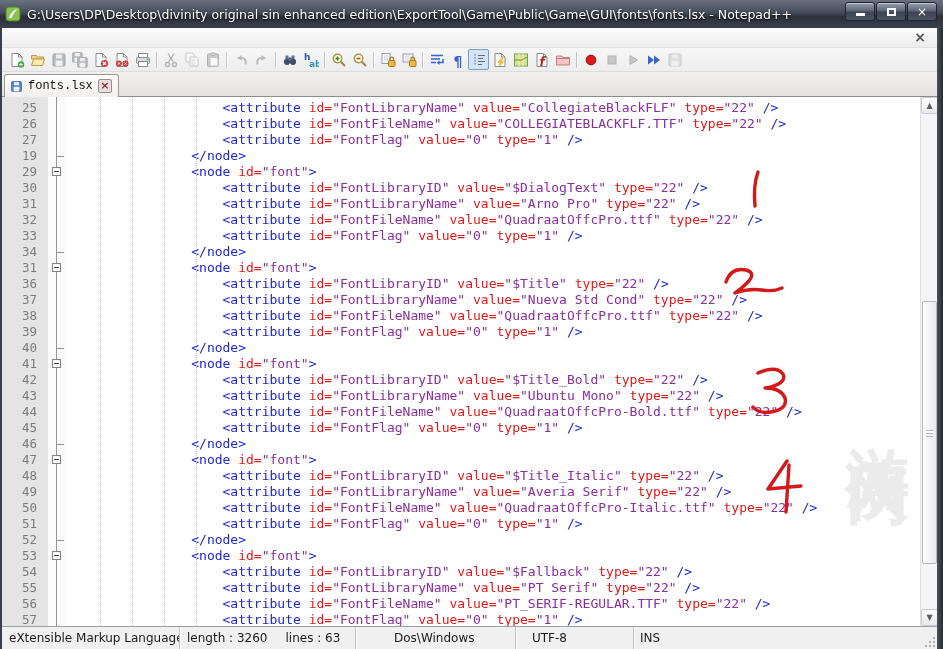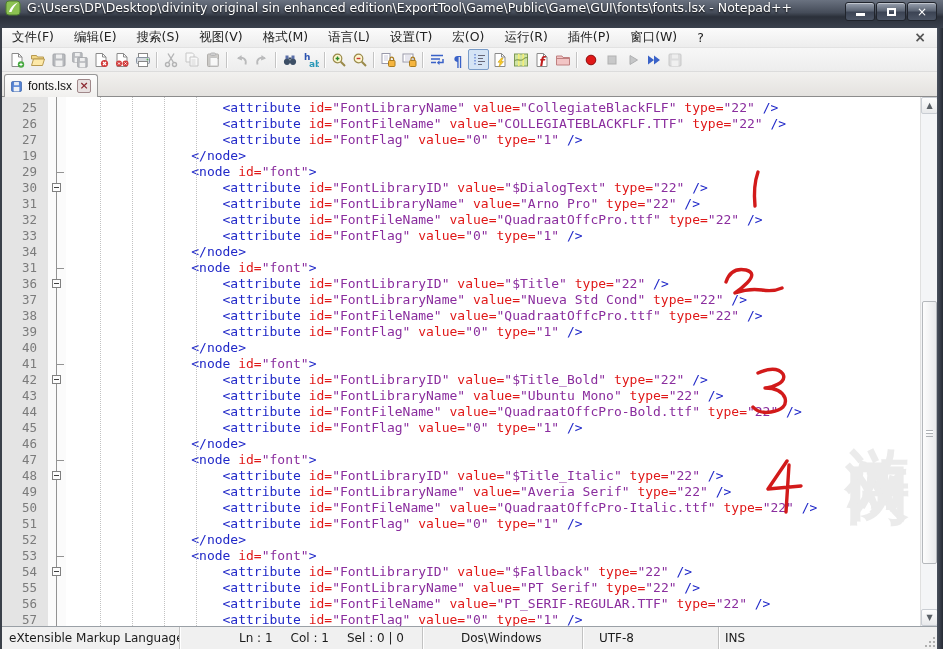--- a/index.html
+++ b/index.html
@@ -2,21 +2,21 @@
 <html><head>
 <meta charset="utf-8">
 <style>
   html,body{margin:0;padding:0;background:#888;}
   *{box-sizing:border-box;}
   .window{position:relative;width:943px;height:649px;background:#f0f0f0;
     font-family:"DejaVu Sans","Liberation Sans",sans-serif;overflow:hidden;}
   
   .titlebar{position:absolute;left:0;top:0;width:943px;height:28px;
     background:linear-gradient(#6a7280,#454c59 45%,#2b303a 60%,#3a414d);
-    display:flex;align-items:flex-start;color:#fff;}
+    display:flex;align-items:center;color:#fff;}
   .appicon{width:16px;height:16px;margin:0 6px 0 5px;flex:0 0 auto;}
   .titletext{font-size:12.5px;white-space:nowrap;overflow:hidden;text-shadow:0 1px 2px #000;}
   .winbtns{position:absolute;right:6px;top:2px;display:flex;gap:1px;}
   .wbtn{width:30px;height:19px;border:1px solid #20242c;border-radius:3px;
     background:linear-gradient(#9aa2b0,#5d6675 45%,#3c4454 55%,#4c5565);
     display:flex;align-items:center;justify-content:center;color:#fff;
     font-size:12px;line-height:1;box-shadow:inset 0 1px 0 rgba(255,255,255,.4);}
   .minbar{width:9px;height:3px;background:#fff;margin-top:6px;}
   .maxbox{width:9px;height:8px;border:2px solid #fff;}
   
@@ -40,27 +40,27 @@
   .tbtn.pressed{border:1px solid #7a9cc8;background:#d5e4f5;}
   .tbtn.dis{opacity:.5;filter:grayscale(.9);}
   .tsep{width:1px;height:16px;background:#c4c4c4;margin:0 3px;flex:0 0 auto;box-shadow:1px 0 0 #fff;}
   
   .tabbar{position:absolute;left:2px;top:72px;width:935px;height:25px;
     background:linear-gradient(#f2f1ef,#e4e2df);border-bottom:1px solid #8c8c8c;}
   .tab{position:absolute;left:2px;top:2px;height:23px;display:flex;align-items:center;
     background:linear-gradient(#fdfdfd,#f1f0ee);border:1px solid #989898;border-bottom:none;
     border-radius:3px 3px 0 0;padding:0 6px 0 5px;gap:5px;}
   .tab svg{width:13px;height:13px;}
-  .tab-label{font-family:Liberation Sans, sans-serif;font-size:12px;color:#111;}
+  .tab-label{font-family:Liberation Mono, monospace;font-size:12px;color:#111;}
   .tab-close{width:14px;height:14px;border:1px solid #a0888a;background:#e8e0e0;color:#8c2a32;
     font-size:11px;font-weight:bold;line-height:12px;text-align:center;border-radius:2px;}
   
   .editor{position:absolute;left:2px;top:97px;width:935px;height:529px;background:#fff;overflow:hidden;}
   .rows{position:absolute;left:0;top:3px;right:17px;}
-  .row{display:flex;height:16px;white-space:pre;align-items:flex-end;}
+  .row{display:flex;height:16px;white-space:pre;}
   .ln{width:46px;flex:0 0 auto;background:#e4e4e4;color:#7b7b7b;
     font-family:"DejaVu Sans Mono","Liberation Mono",monospace;font-size:12.5px;line-height:16px;
     text-align:right;padding-right:11px;}
   .fold{width:18px;flex:0 0 auto;position:relative;background:#fbfbfb;}
   .fold::before{content:"";position:absolute;left:8px;top:0;bottom:0;width:1px;background:#939393;}
   .fbox{position:absolute;left:4px;top:3px;width:9px;height:9px;border:1px solid #808080;
     background:#fcfcfc;z-index:2;}
   .fbox::after{content:"";position:absolute;left:1px;top:3px;width:5px;height:1px;background:#404040;}
   .ftick{position:absolute;left:9px;top:8px;width:7px;height:1px;background:#939393;}
   .code{font-family:"DejaVu Sans Mono","Liberation Mono",monospace;font-size:13px;line-height:16px;
@@ -124,34 +124,20 @@
       <span class="wbtn">
           <span>×</span>
         </span>
     </span>
   </div>
 
   <div class="frame-left"></div>
   <div class="frame-right"></div>
 
   <div class="menubar">
-    <span class="menu-items">
-        <span class="menu-item">文件(F)</span>
-        <span class="menu-item">编辑(E)</span>
-        <span class="menu-item">搜索(S)</span>
-        <span class="menu-item">视图(V)</span>
-        <span class="menu-item">格式(M)</span>
-        <span class="menu-item">语言(L)</span>
-        <span class="menu-item">设置(T)</span>
-        <span class="menu-item">宏(O)</span>
-        <span class="menu-item">运行(R)</span>
-        <span class="menu-item">插件(P)</span>
-        <span class="menu-item">窗口(W)</span>
-        <span class="menu-item">?</span>
-      </span>
     <span class="menu-close">×</span>
   </div>
 
   <div class="toolbar">
       <span class="tbtn">
         <svg viewBox="0 0 16 16">
           <path d="M3 1.5h6.5L13 5v9.5H3z" fill="#fff" stroke="#8a8a8a"></path>
           <path d="M9.5 1.5V5H13" fill="none" stroke="#8a8a8a"></path>
           <circle cx="12" cy="12.5" r="3.2" fill="#49a942"></circle>
           <path d="M12 10.9v3.2M10.4 12.5h3.2" stroke="#fff"></path>
@@ -443,29 +429,28 @@
         </svg></div>
       <div class="anno" style="left: 760px; top: 458px;"><svg width="68" height="60" viewBox="0 0 68 60">
           <path d="M27 3 L8 31 L41 28 M29 7 L26 54" fill="none" stroke="#d21a1a" stroke-width="3.4" stroke-linecap="round" stroke-linejoin="round"></path>
         </svg></div>
     </div>
 
   <div class="statusbar">
     <div class="seg" style="width:178px">
       <span>eXtensible Markup Language file</span>
     </div>
-    <div class="seg" style="width:243px;padding-left:59px">
-      <span>Ln : 1</span>
-      <span>Col : 1</span>
-      <span>Sel : 0 | 0</span>
+    <div class="seg" style="width:176px">
+      <span>length : 3260</span>
+      <span>lines : 63</span>
     </div>
     <div class="seg" style="width:160px;padding-left:38px">
       <span>Dos\Windows</span>
     </div>
-    <div class="seg" style="width:136px;padding-left:16px">
+    <div class="seg" style="width:118px;padding-left:16px">
       <span>UTF-8</span>
     </div>
     <div class="seg" style="width:50px;padding-left:6px;border-right:none;box-shadow:none">
       <span>INS</span>
     </div>
     <div class="grip"></div>
   </div>
 
 </div>
 

